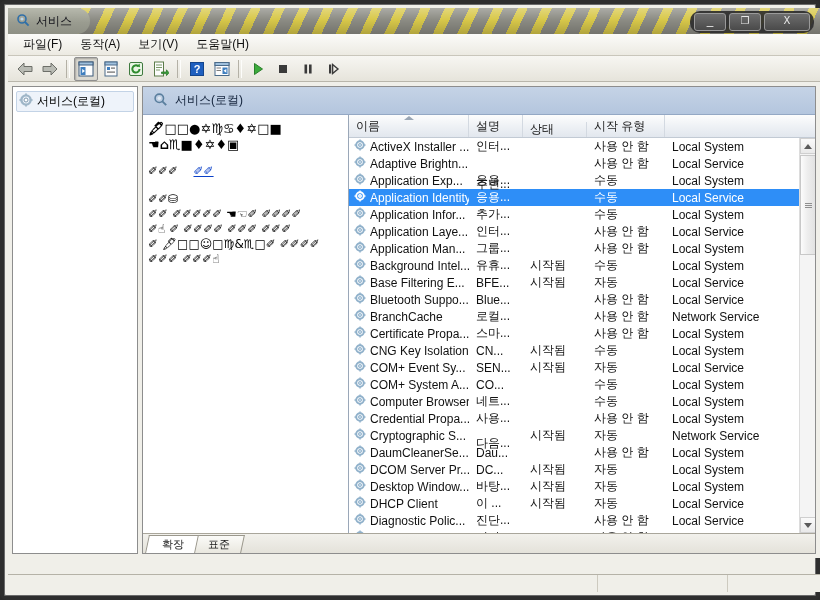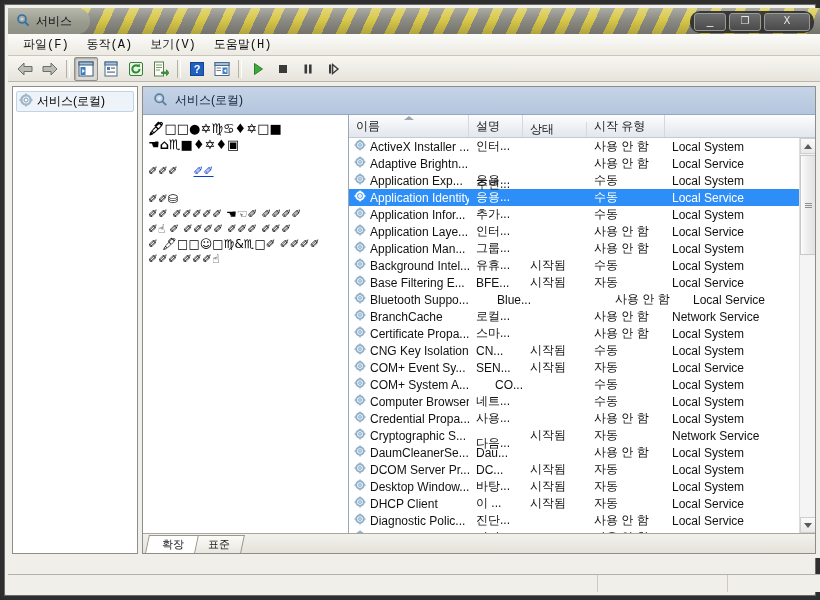--- a/index.html
+++ b/index.html
@@ -54,21 +54,21 @@
   }
   .wb.close{width:44px;}
   .wb .g{font-family:"DejaVu Sans",sans-serif;font-size:10px;}
   .wb.min .g{position:absolute;left:0;right:0;top:-1px;font-size:13px;}
 
   
   .menubar{
     position:absolute;left:4px;top:30px;width:812px;height:22px;
     background:linear-gradient(to bottom,#fbfbf9,#eceae2);
     border-bottom:1px solid #c9c6bb;
-    display:flex;align-items:center;padding-left:6px;box-sizing:border-box;font-family:Liberation Mono, monospace;
+    display:flex;align-items:center;padding-left:6px;box-sizing:border-box;
   }
   .menu-item{padding:2px 9px;font-size:12px;color:#101010;cursor:default;border-radius:2px;}
 
   
   .toolbar{
     position:absolute;left:4px;top:52px;width:812px;height:26px;
     background:linear-gradient(to bottom,#f7f6f2,#e6e4db);
     border-bottom:1px solid #b9b6ab;
     display:flex;align-items:center;padding-left:5px;box-sizing:border-box;gap:1px;
   }
@@ -548,21 +548,21 @@
                     <span class="gear"><svg width="12" height="12" viewBox="0 0 14 14">
                         <circle cx="7" cy="7" r="4.4" fill="none" stroke="#8fb0ca" stroke-width="2.3"></circle>
                         <circle cx="7" cy="7" r="1.9" fill="#bcd2e4" stroke="#8fb0ca" stroke-width="0.9"></circle>
                         <rect x="6.3" y="0.5" width="1.5" height="2.4" fill="#8fb0ca"></rect>
                         <rect x="6.3" y="11.1" width="1.5" height="2.4" fill="#8fb0ca"></rect>
                         <rect x="0.5" y="6.3" width="2.4" height="1.5" fill="#8fb0ca"></rect>
                         <rect x="11.1" y="6.3" width="2.4" height="1.5" fill="#8fb0ca"></rect>
                       </svg></span>
                     <span>Bluetooth Suppo...</span>
                   </div>
-                  <div class="c" style="flex: 0 0 54px; margin-left: 21px;">Blue...</div>
+                  <div class="c" style="flex: 0 0 54px;">Blue...</div>
                   <div class="c" style="flex: 0 0 64px;"></div>
                   <div class="c" style="flex: 0 0 78px;">사용 안 함</div>
                   <div class="c" style="flex: 0 0 142px;">Local Service</div>
                 </div>
                 <div class="row">
                   <div class="c c-name" style="flex: 0 0 120px;">
                     <span class="gear"><svg width="12" height="12" viewBox="0 0 14 14">
                         <circle cx="7" cy="7" r="4.4" fill="none" stroke="#8fb0ca" stroke-width="2.3"></circle>
                         <circle cx="7" cy="7" r="1.9" fill="#bcd2e4" stroke="#8fb0ca" stroke-width="0.9"></circle>
                         <rect x="6.3" y="0.5" width="1.5" height="2.4" fill="#8fb0ca"></rect>
@@ -633,21 +633,21 @@
                     <span class="gear"><svg width="12" height="12" viewBox="0 0 14 14">
                         <circle cx="7" cy="7" r="4.4" fill="none" stroke="#8fb0ca" stroke-width="2.3"></circle>
                         <circle cx="7" cy="7" r="1.9" fill="#bcd2e4" stroke="#8fb0ca" stroke-width="0.9"></circle>
                         <rect x="6.3" y="0.5" width="1.5" height="2.4" fill="#8fb0ca"></rect>
                         <rect x="6.3" y="11.1" width="1.5" height="2.4" fill="#8fb0ca"></rect>
                         <rect x="0.5" y="6.3" width="2.4" height="1.5" fill="#8fb0ca"></rect>
                         <rect x="11.1" y="6.3" width="2.4" height="1.5" fill="#8fb0ca"></rect>
                       </svg></span>
                     <span>COM+ System A...</span>
                   </div>
-                  <div class="c" style="flex: 0 0 54px; text-align: right;">CO...</div>
+                  <div class="c" style="flex: 0 0 54px;">CO...</div>
                   <div class="c" style="flex: 0 0 64px;"></div>
                   <div class="c" style="flex: 0 0 78px;">수동</div>
                   <div class="c" style="flex: 0 0 142px;">Local System</div>
                 </div>
                 <div class="row">
                   <div class="c c-name" style="flex: 0 0 120px;">
                     <span class="gear"><svg width="12" height="12" viewBox="0 0 14 14">
                         <circle cx="7" cy="7" r="4.4" fill="none" stroke="#8fb0ca" stroke-width="2.3"></circle>
                         <circle cx="7" cy="7" r="1.9" fill="#bcd2e4" stroke="#8fb0ca" stroke-width="0.9"></circle>
                         <rect x="6.3" y="0.5" width="1.5" height="2.4" fill="#8fb0ca"></rect>

